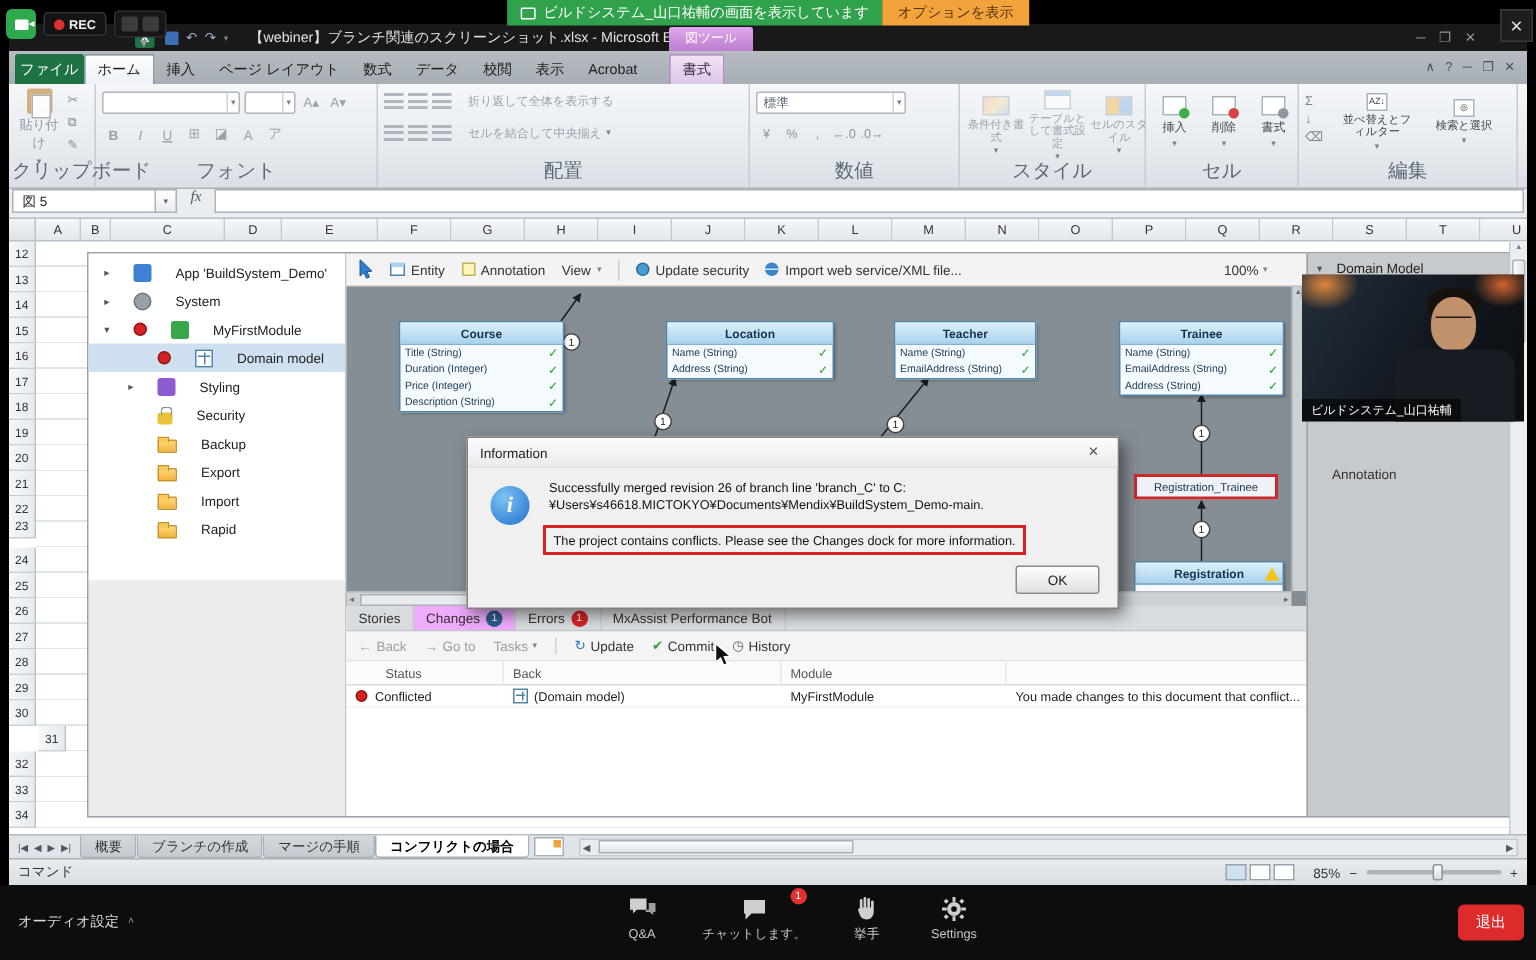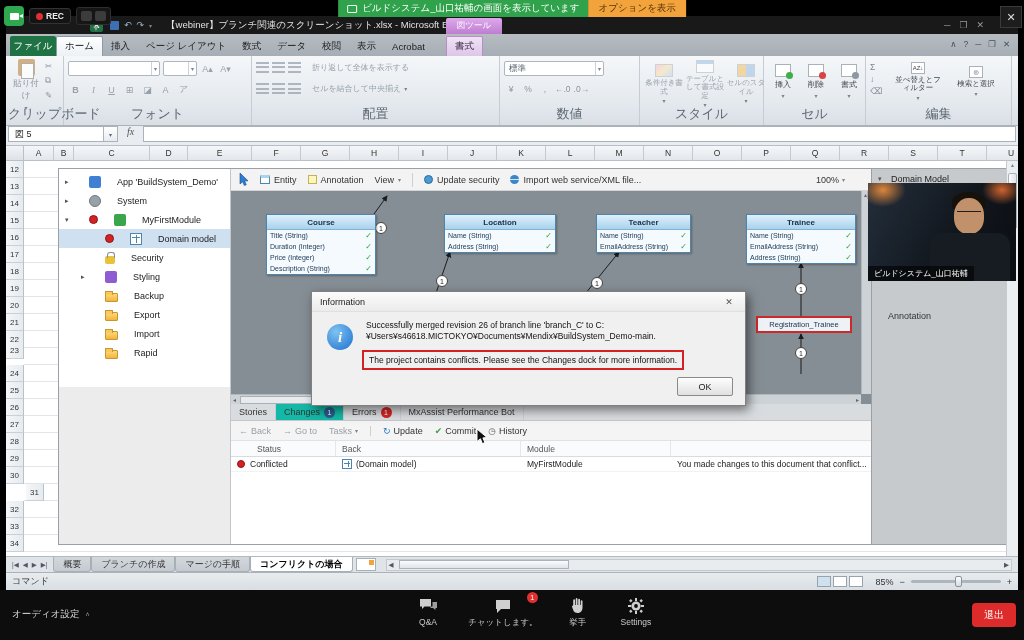--- a/index.html
+++ b/index.html
@@ -96,21 +96,21 @@
 
   .xl-status { position:absolute; top:556px; left:0; right:0; height:18px; background:linear-gradient(#e8ecef,#d8dee3); border-top:1px solid #aab2ba; font-size:9px; color:#333; display:flex; align-items:center; }
   .vic { width:14px; height:11px; border:1px solid #98a2ab; background:#fff; margin-right:2px; }
   .vic.sel { background:#cfe0ef; }
   .zslider { width:90px; height:3px; background:#aeb6bd; position:relative; border-radius:2px; margin:0 6px; }
   .zthumb { position:absolute; left:44px; top:-4px; width:7px; height:11px; background:linear-gradient(#fdfdfd,#d7dce1); border:1px solid #8a939b; border-radius:2px; }
 
   
   .mendix { position:absolute; left:52px; top:22px; width:958px; height:377px; border:1px solid #9aa0a6; background:#ececec; overflow:hidden; z-index:10; }
   .mx-tree { position:absolute; left:0; top:0; width:172px; height:218px; background:#fff; border-right:1px solid #c3c7cb; padding-top:3px; }
-  .mx-item { height:19px; display:flex; align-items:center; gap:16px; font-size:9px; color:#222; white-space:nowrap; }
+  .mx-item { height:19px; display:flex; align-items:center; gap:16px; font-size:9px; color:#222; white-space:nowrap;text-align:right; }
   .mx-item.sel { background:#cfe0f0; }
   .tchev { width:8px; font-size:7px; color:#555; flex:none; }
   .terr { width:9px; height:9px; border-radius:50%; background:#d42222; border:1px solid #8f1414; flex:none; }
   .ti { width:12px; height:12px; display:inline-block; position:relative; flex:none; }
   .ti-app { background:#3f7fd4; border-radius:2px; }
   .ti-system { background:#98a1a8; border-radius:6px; border:1px solid #6f787f; }
   .ti-module { background:#3aa64c; border-radius:2px; }
   .ti-domain { background:#fff; border:1px solid #4f85aa; }
   .ti-domain::before { content:""; position:absolute; left:1px; right:1px; top:3px; height:1px; background:#4f85aa; }
   .ti-domain::after { content:""; position:absolute; top:1px; bottom:1px; left:5px; width:1px; background:#4f85aa; }
@@ -141,21 +141,21 @@
   .reg-body { height:11px; background:#f4fafe; }
   .warn-tri { position:absolute; right:2px; top:3px; width:0; height:0; border-left:5px solid transparent; border-right:5px solid transparent; border-bottom:9px solid #f2c518; }
   .mx-hscroll { position:absolute; left:0; top:203px; width:630px; height:10px; background:#cdd2d6; border-top:1px solid #b3b8bd; font-size:6px; color:#667; display:flex; align-items:center; }
   .mx-hthumb { width:120px; height:8px; background:#e8ebee; border:1px solid #aab0b6; margin-left:2px; }
   .mx-vscroll { position:absolute; left:630px; top:0; width:10px; height:203px; background:#cdd2d6; border-left:1px solid #b3b8bd; font-size:6px; color:#667; text-align:center; }
   .mx-vthumb { width:8px; height:60px; background:#e8ebee; border:1px solid #aab0b6; margin:10px auto 0; }
 
   .mx-dock { position:absolute; left:172px; top:235px; width:640px; height:142px; background:#fff; }
   .dock-tabs { height:17px; background:#d9dcdf; display:flex; border-bottom:1px solid #c3c7cb; }
   .dtab { padding:0 8px; font-size:9px; color:#333; display:flex; align-items:center; gap:4px; border-right:1px solid #c9cdd1; white-space:nowrap; }
-  .dtab.active { background:#14b8a6; }
+  .dtab.active { background:#f0abfc; }
   .badge { min-width:11px; height:11px; border-radius:6px; font-size:7px; color:#fff; display:flex; align-items:center; justify-content:center; padding:0 2px; }
   .badge.blue { background:#2b5d8e; } .badge.red { background:#d42525; }
   .dock-bar { height:20px; background:#f4f4f4; border-bottom:1px solid #e2e2e2; display:flex; align-items:center; gap:12px; padding-left:8px; font-size:9px; }
   .dbtn { display:flex; align-items:center; gap:3px; color:#333; white-space:nowrap; }
   .dbtn.dis { color:#9aa0a6; }
   .dbtn.sep { border-left:1px solid #d0d0d0; padding-left:12px; }
   .dic-update { color:#2a7ac0; } .dic-commit { color:#3f9b3f; } .dic-history { color:#666; }
   .th-row { height:16px; display:flex; border-bottom:1px solid #d8dce0; background:#fafbfc; font-size:8.5px; color:#555; align-items:center; }
   .thc { border-right:1px solid #e4e8ec; height:100%; display:flex; align-items:center; padding-left:6px; }
   .td-row { height:15px; display:flex; font-size:8.5px; color:#222; border-bottom:1px solid #f0f2f4; align-items:center; }
@@ -502,28 +502,28 @@
               <span class="ti ti-module"></span>
               <span class="tlabel">MyFirstModule</span>
             </div>
             <div class="mx-item sel" style="padding-left: 22px;">
               <span class="tchev"></span>
               <span class="terr"></span>
               <span class="ti ti-domain"></span>
               <span class="tlabel">Domain model</span>
             </div>
             <div class="mx-item" style="padding-left: 22px;">
+              <span class="tchev">▸</span>
+              <span class="ti ti-styling"></span>
+              <span class="tlabel">Styling</span>
+            </div>
+            <div class="mx-item" style="padding-left: 22px;">
               <span class="tchev"></span>
               <span class="ti ti-lock"></span>
               <span class="tlabel">Security</span>
-            </div>
-            <div class="mx-item" style="padding-left: 22px;">
-              <span class="tchev">▸</span>
-              <span class="ti ti-styling"></span>
-              <span class="tlabel">Styling</span>
             </div>
             <div class="mx-item" style="padding-left: 22px;">
               <span class="tchev"></span>
               <span class="ti ti-folder"></span>
               <span class="tlabel">Backup</span>
             </div>
             <div class="mx-item" style="padding-left: 22px;">
               <span class="tchev"></span>
               <span class="ti ti-folder"></span>
               <span class="tlabel">Export</span>
@@ -599,20 +599,27 @@
             <g>
                 <circle cx="570" cy="98" r="5.5" fill="#fff" stroke="#444"></circle>
                 <text class="mult" x="570" y="100.5" text-anchor="middle" font-size="7" fill="#222">1</text>
               </g>
             <g>
                 <circle cx="570" cy="162" r="5.5" fill="#fff" stroke="#444"></circle>
                 <text class="mult" x="570" y="164.5" text-anchor="middle" font-size="7" fill="#222">1</text>
               </g>
           </svg>
           <div class="assoc">Registration_Trainee</div>
+          <div class="reg-ent">
+            <div class="ent-h" style="position:relative;">
+                <span>Registration</span>
+                <span class="warn-tri"></span>
+              </div>
+            <div class="reg-body"></div>
+          </div>
           <div class="mx-hscroll">
               <span style="padding:0 2px;">◂</span>
               <span class="mx-hthumb"></span>
               <span style="margin-left:auto;padding:0 2px;">▸</span>
             </div>
           <div class="mx-vscroll">▴<span class="mx-vthumb"></span></div>
         <div class="entity" style="left: 35px; top: 23px; width: 110px;">
               <div class="ent-h">Course</div>
               <div class="ent-row">
                 <span>Title (String)</span>

